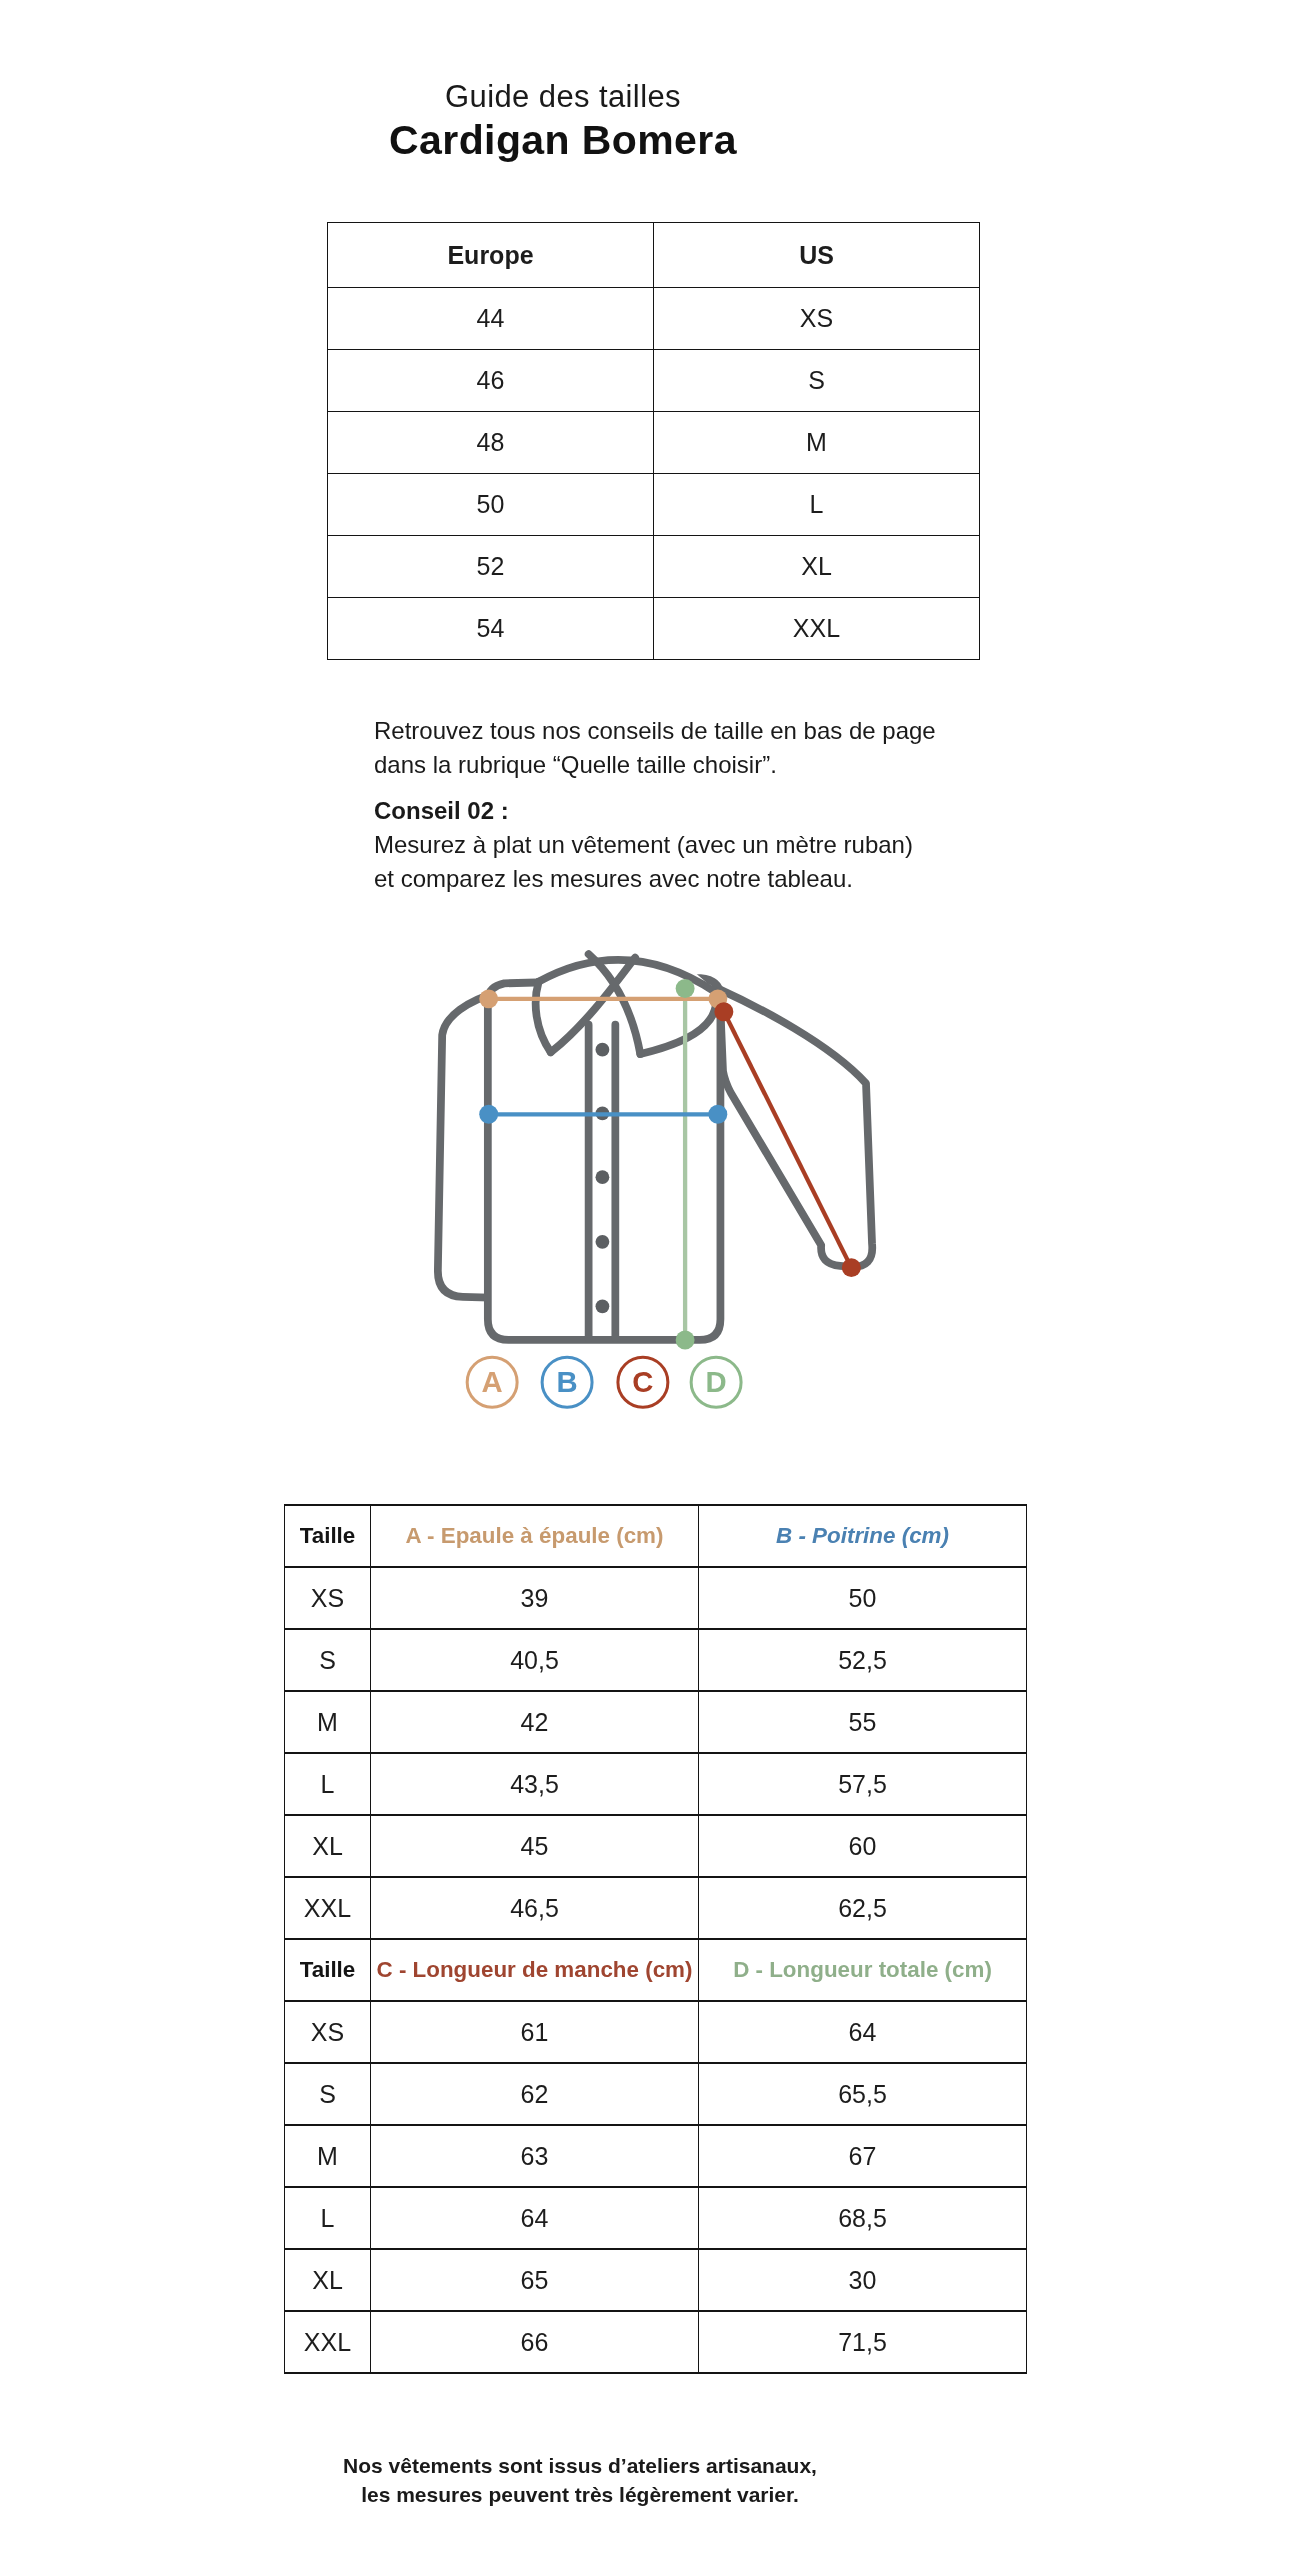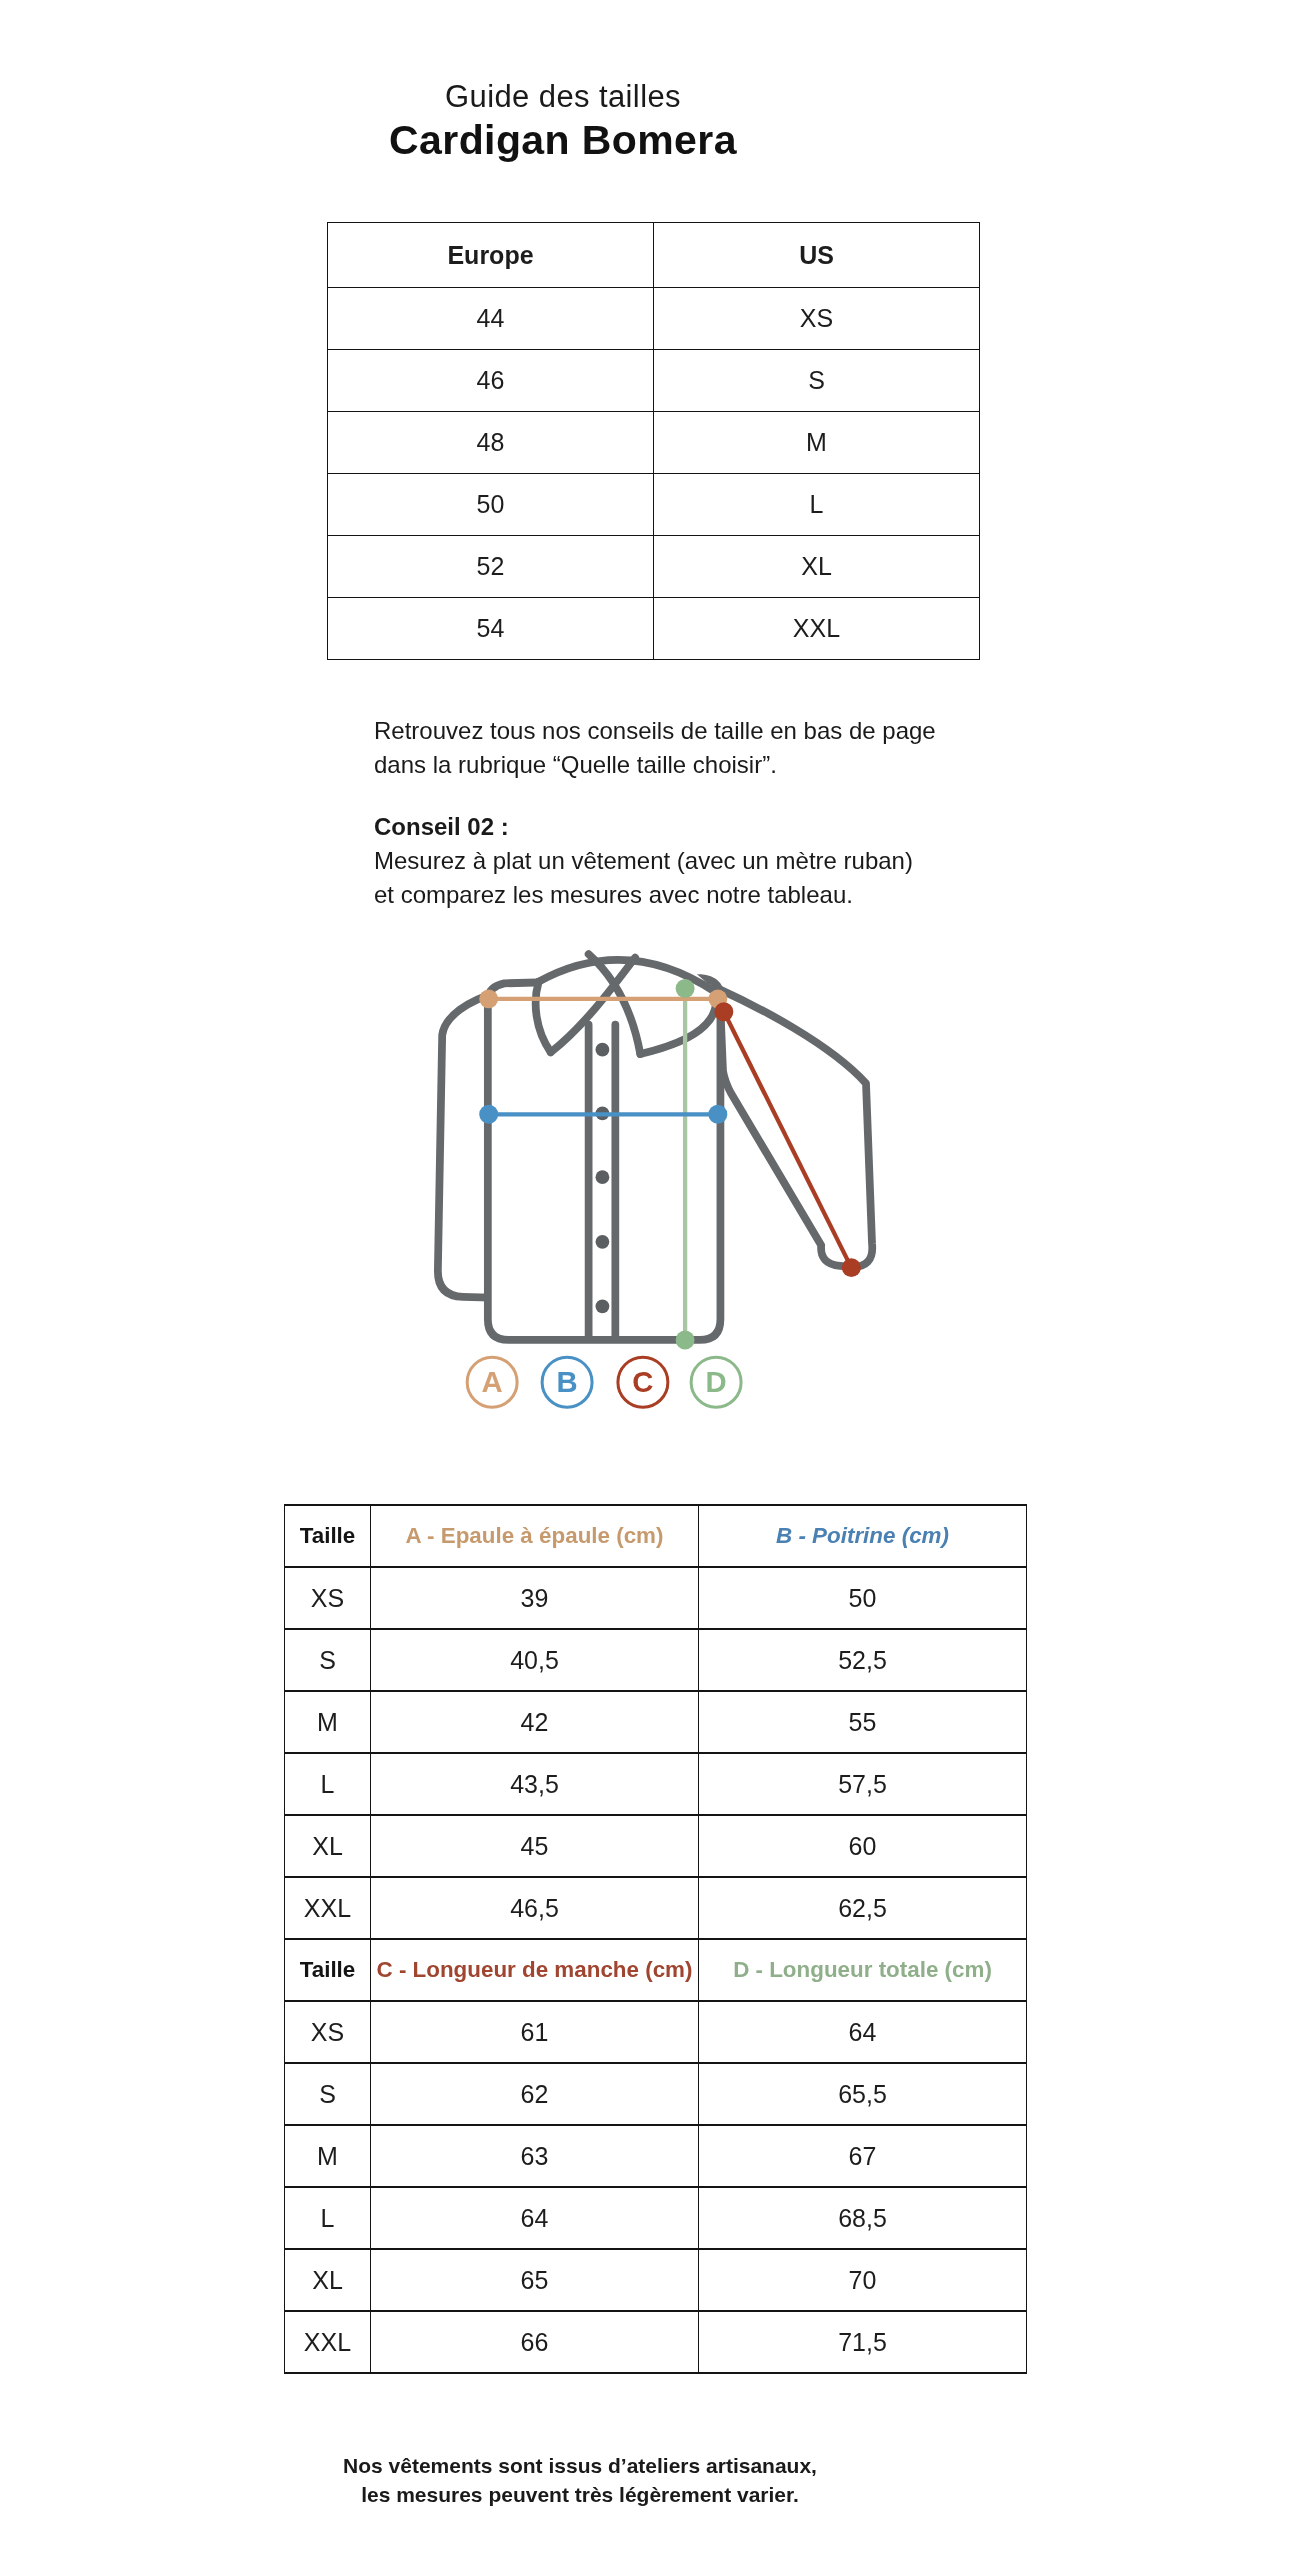--- a/index.html
+++ b/index.html
@@ -21,21 +21,21 @@
     border-collapse:collapse; table-layout:fixed;
   }
   table.t1 th, table.t1 td {
     border:1.7px solid #141414; text-align:center; vertical-align:middle;
     font-size:25px; color:#1d1d1d;
   }
   table.t1 th { height:62px; font-weight:bold; }
   table.t1 td { height:59px; font-weight:400; }
 
   .tips { position:absolute; left:374px; top:714px; width:586px; font-size:24px; line-height:34px; color:#1a1a1a; }
-  .tips .tip + .tip { margin-top:28px; }
+  .tips .tip + .tip { margin-top:12px; }
   .tips .label { font-weight:bold; }
 
   .diagram { position:absolute; left:416px; top:942px; width:496px; height:491px; }
 
   table.t2 {
     position:absolute; left:284px; top:1504px; width:742px;
     border-collapse:collapse; table-layout:fixed;padding-left:8px;
   }
   table.t2 th, table.t2 td {
     border-style:solid; border-color:#141414;
@@ -218,21 +218,21 @@
           <td>67</td>
         </tr>
         <tr>
           <td>L</td>
           <td>64</td>
           <td>68,5</td>
         </tr>
         <tr>
           <td>XL</td>
           <td>65</td>
-          <td>70</td>
+          <td>30</td>
         </tr>
         <tr>
           <td>XXL</td>
           <td>66</td>
           <td>71,5</td>
         </tr>
       </tbody>
   </table>
 
   <div class="footer">

